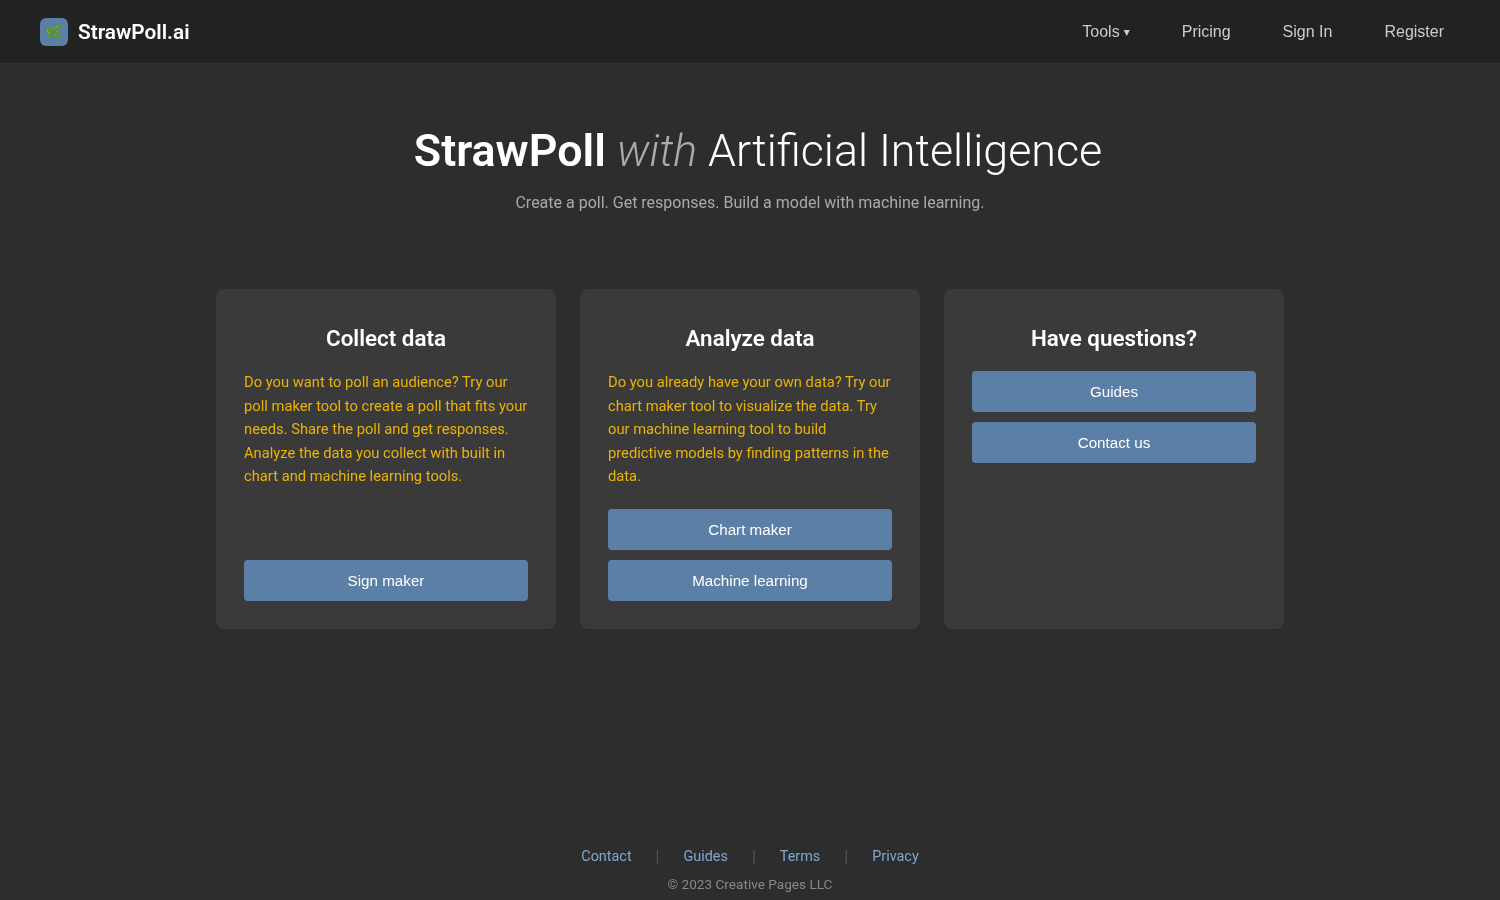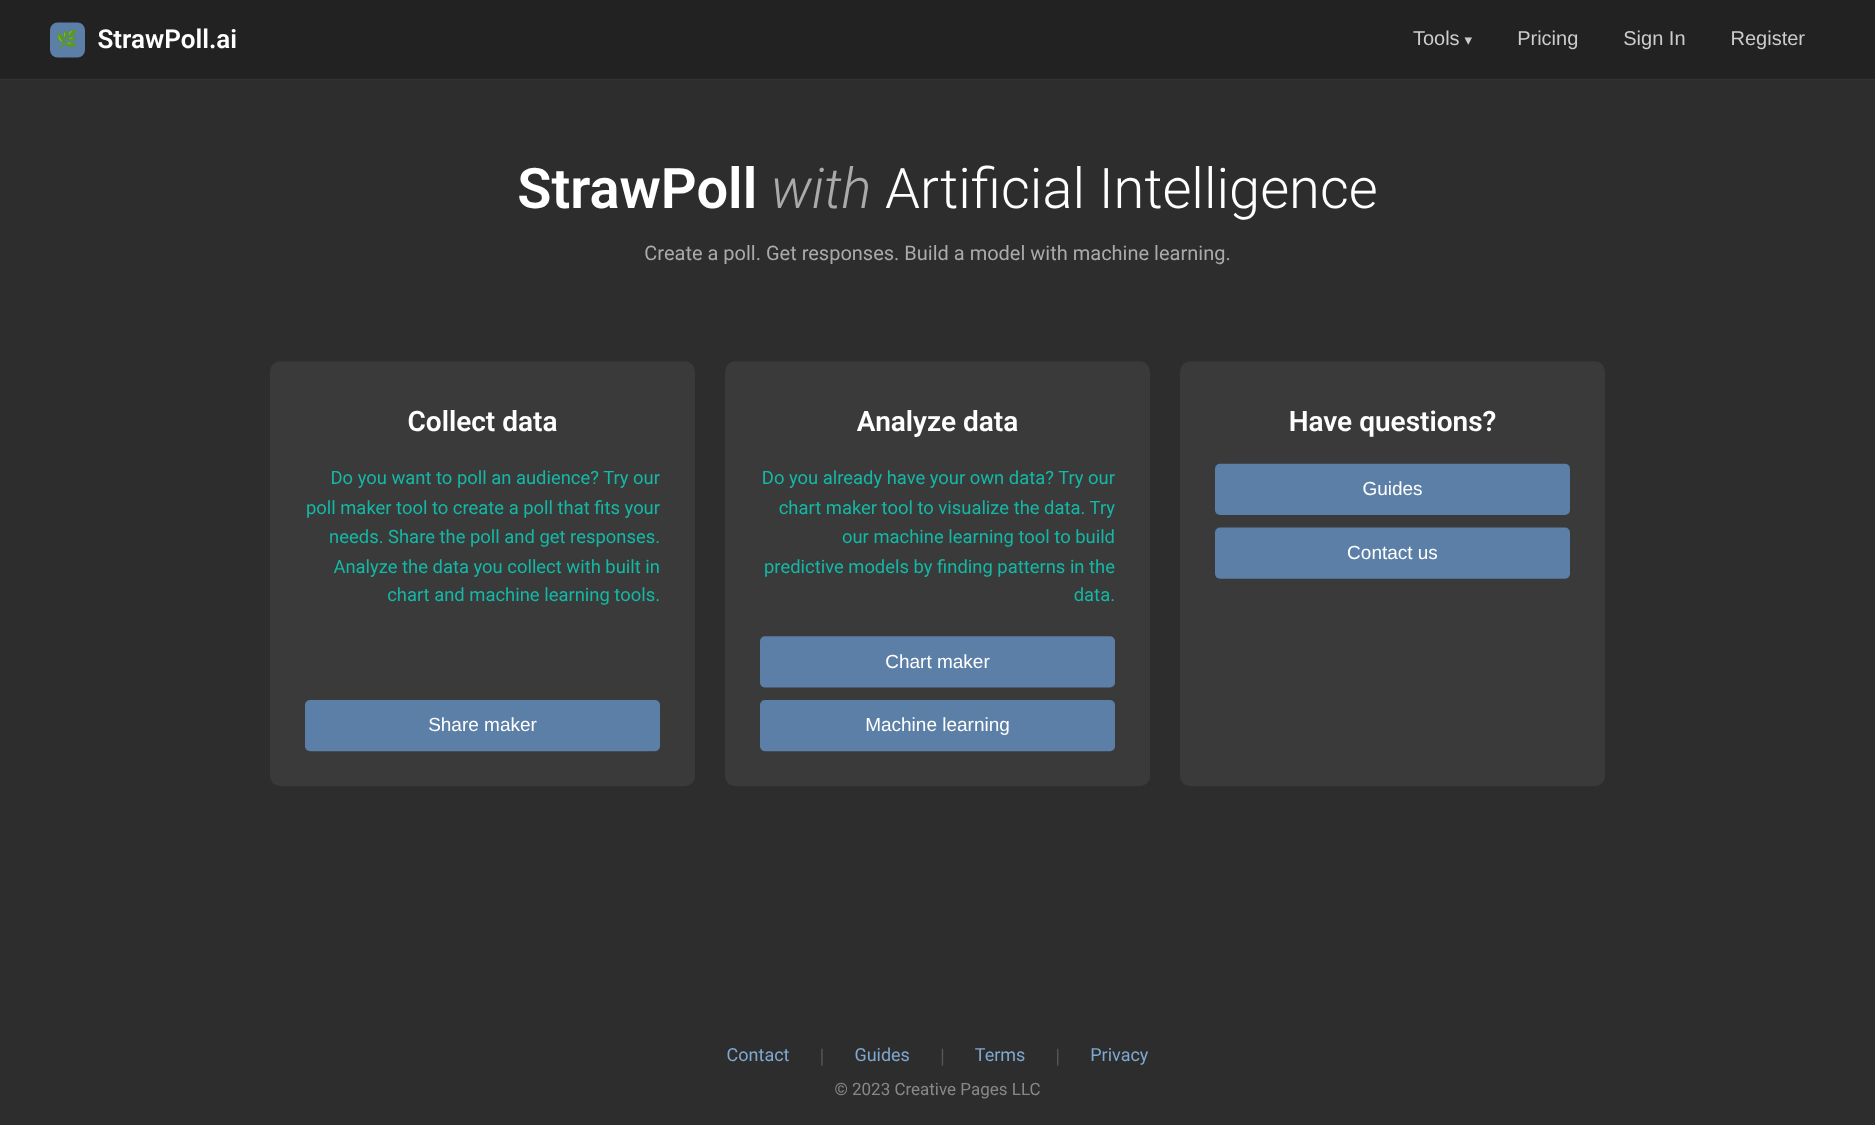--- a/index.html
+++ b/index.html
@@ -46,21 +46,21 @@
       border-radius: 6px;
       display: flex;
       align-items: center;
       justify-content: center;
       font-size: 14px;
       color: white;
     }
 
     .navbar-nav {
       display: flex;
-      gap: 4px;
+      gap: 20px;
     }
 
     .nav-item {
       color: #cccccc;
       background: none;
       border: none;
       padding: 8px 16px;
       font-size: 1rem;
       cursor: pointer;
       border-radius: 4px;
@@ -136,22 +136,22 @@
 
     .card-title {
       font-size: 1.4rem;
       font-weight: 600;
       color: #ffffff;
       text-align: center;
     }
 
     .card-body {
       font-size: 0.92rem;
-      color: #14b8a6;
-      text-align: right;
+      color: #eab308;
+      text-align: left;
       line-height: 1.6;
       flex: 1;
     }
 
     .card-buttons {
       display: flex;
       flex-direction: column;
       gap: 10px;
       width: 100%;
     }
@@ -164,21 +164,21 @@
       padding: 12px 20px;
       font-size: 0.95rem;
       cursor: pointer;
       width: 100%;
       transition: background 0.2s;
       text-align: center;
     }
 
     
     .footer {
-      padding: 30px 40px 20px;
+      padding: 30px 40px 8px;
       display: flex;
       flex-direction: column;
       align-items: center;
       gap: 10px;
     }
 
     .footer-links {
       display: flex;
       gap: 24px;
       align-items: center;
@@ -227,21 +227,21 @@
     <span>Artificial Intelligence</span>
   </h1>
   <p class="hero-subtitle">Create a poll. Get responses. Build a model with machine learning.</p>
 
   <div class="cards-container">
 
     <div class="card">
       <h2 class="card-title">Collect data</h2>
       <p class="card-body">Do you want to poll an audience? Try our poll maker tool to create a poll that fits your needs. Share the poll and get responses. Analyze the data you collect with built in chart and machine learning tools.</p>
       <div class="card-buttons">
-        <button class="btn-card">Share maker</button>
+        <button class="btn-card">Sign maker</button>
       </div>
     </div>
 
     <div class="card">
       <h2 class="card-title">Analyze data</h2>
       <p class="card-body">Do you already have your own data? Try our chart maker tool to visualize the data. Try our machine learning tool to build predictive models by finding patterns in the data.</p>
       <div class="card-buttons">
         <button class="btn-card">Chart maker</button>
         <button class="btn-card">Machine learning</button>
       </div>

